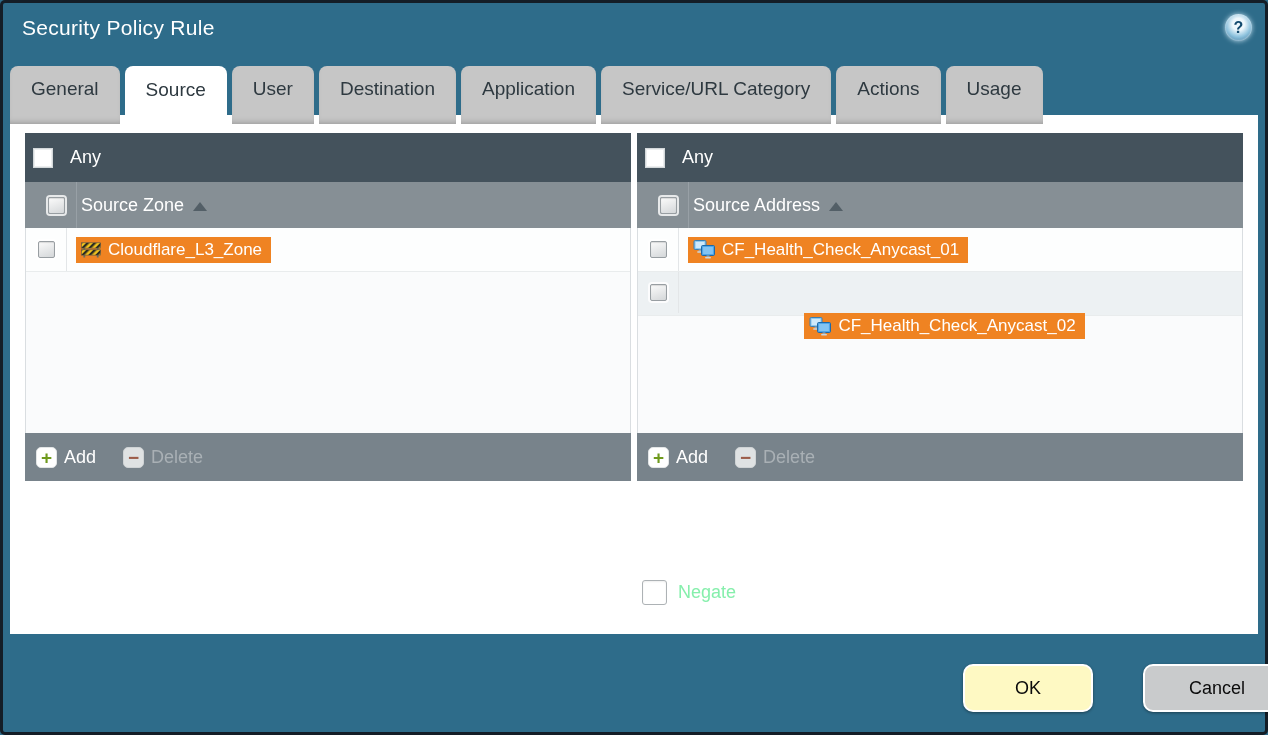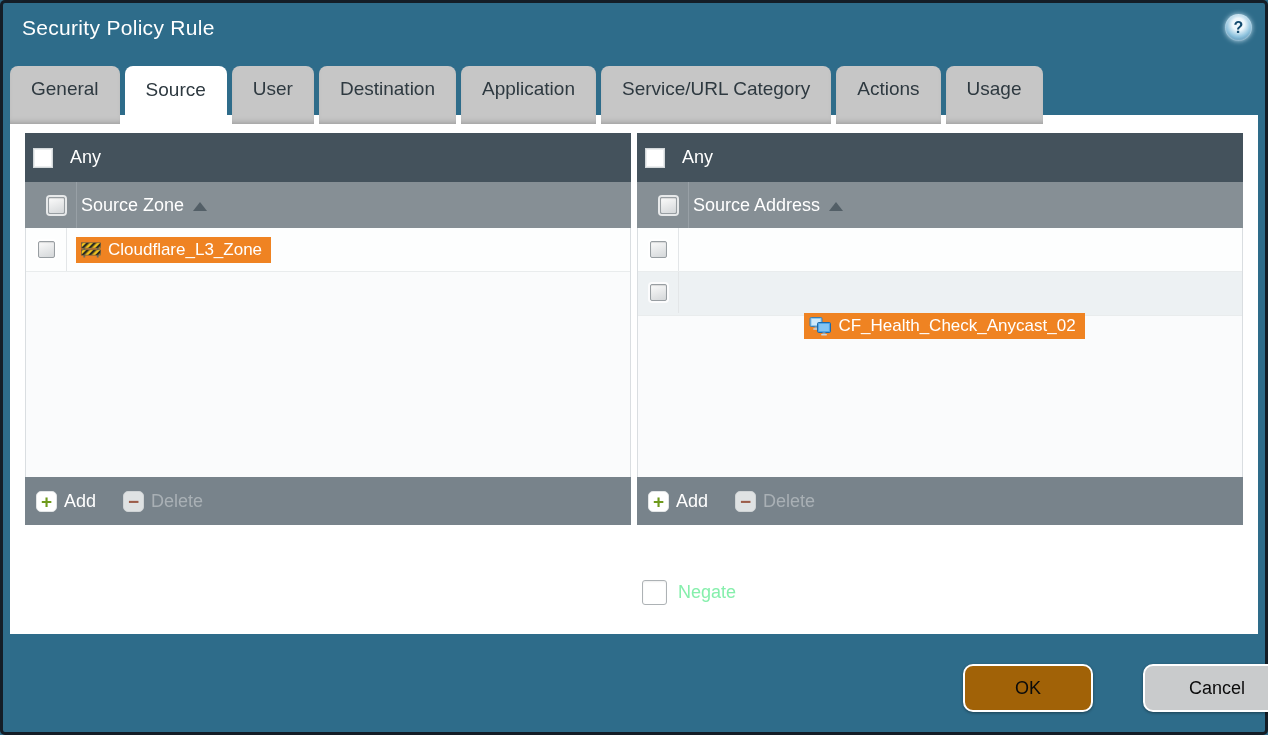--- a/index.html
+++ b/index.html
@@ -44,21 +44,21 @@
     background:#ffffff; height:49px; line-height:47px; box-shadow:none;text-align:center;
   }
 
   
   .content {
     position:absolute; left:10px; top:115px; width:1248px; height:519px;
     background:#ffffff;
   }
 
   .panel {
-    position:absolute; top:133px; width:606px; height:392px;
+    position:absolute; top:133px; width:606px; height:348px;
     display:flex; flex-direction:column; background:#fbfcfd;
   }
   .panel.left  { left:25px; }
   .panel.right { left:637px; }
 
   .any-bar {
     flex:0 0 49px; background:#44525c;
     display:flex; align-items:center; padding-left:8px;
     color:#fff; font-size:18px;
   }
@@ -138,21 +138,21 @@
   .negate-label { font-size:18px; color:#86efac; }
 
   
   .btn {
     position:absolute; top:664px; height:48px;
     border:2px solid #ffffff; border-radius:10px;
     display:flex; align-items:center; justify-content:center;
     font-size:18px; color:#0b0b0b; cursor:pointer;
     box-shadow:0 1px 3px rgba(0,0,0,.4);
   }
-  .btn-ok     { left:963px;  width:130px; background:#a16207; }
+  .btn-ok     { left:963px;  width:130px; background:#fef9c3; }
   .btn-cancel { left:1143px; width:148px; background:#c9cbcc; }
 </style>
 </head>
 <body>
 
 <div class="window">
 
   <div class="title">Security Policy Rule</div>
   <div class="help">
     <span>?</span>
@@ -235,20 +235,33 @@
       <div class="hdr-label">
         <span>Source Address</span>
         <span class="sort-up"></span>
       </div>
     </div>
     <div class="pbody">
       <div class="row">
         <div class="cb-cell">
           <div class="cb3d"></div>
         </div>
+        <span class="chip">
+          <svg width="22" height="19" viewBox="0 0 22 19">
+            <rect x="1" y="0.5" width="12" height="9" rx="1.2" fill="#8ec9ef" stroke="#3a7fb5"></rect>
+            <rect x="2.6" y="2" width="8.8" height="6" fill="#cfe9fa"></rect>
+            <rect x="5.6" y="9.5" width="3" height="1.8" fill="#9aa7b0"></rect>
+            <rect x="4.1" y="11.2" width="6" height="1.6" rx="0.8" fill="#cdd6dc"></rect>
+            <rect x="8.5" y="5.5" width="13" height="10" rx="1.2" fill="#4fa6e8" stroke="#1d69a8"></rect>
+            <rect x="10.1" y="7" width="9.8" height="7" fill="#83c4f3"></rect>
+            <rect x="13.5" y="15.4" width="3" height="1.8" fill="#9aa7b0"></rect>
+            <rect x="12" y="17" width="6" height="1.6" rx="0.8" fill="#cdd6dc"></rect>
+          </svg>
+          <span>CF_Health_Check_Anycast_01</span>
+        </span>
       </div>
       <div class="row alt">
         <div class="cb-cell">
           <div class="cb3d"></div>
         </div>
         <span class="chip">
           <svg width="22" height="19" viewBox="0 0 22 19">
             <rect x="1" y="0.5" width="12" height="9" rx="1.2" fill="#8ec9ef" stroke="#3a7fb5"></rect>
             <rect x="2.6" y="2" width="8.8" height="6" fill="#cfe9fa"></rect>
             <rect x="5.6" y="9.5" width="3" height="1.8" fill="#9aa7b0"></rect>

